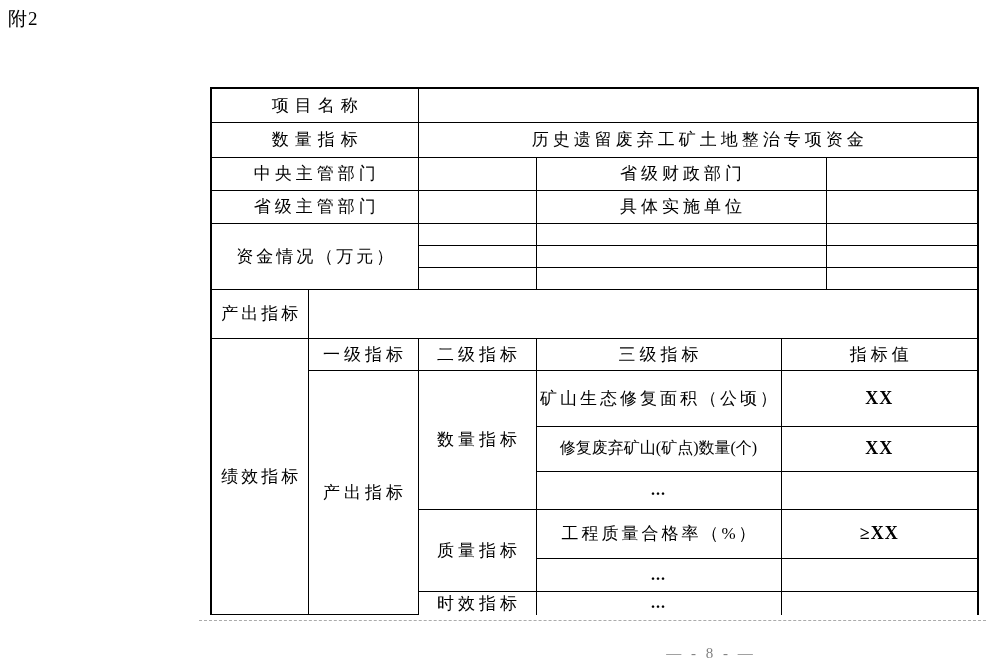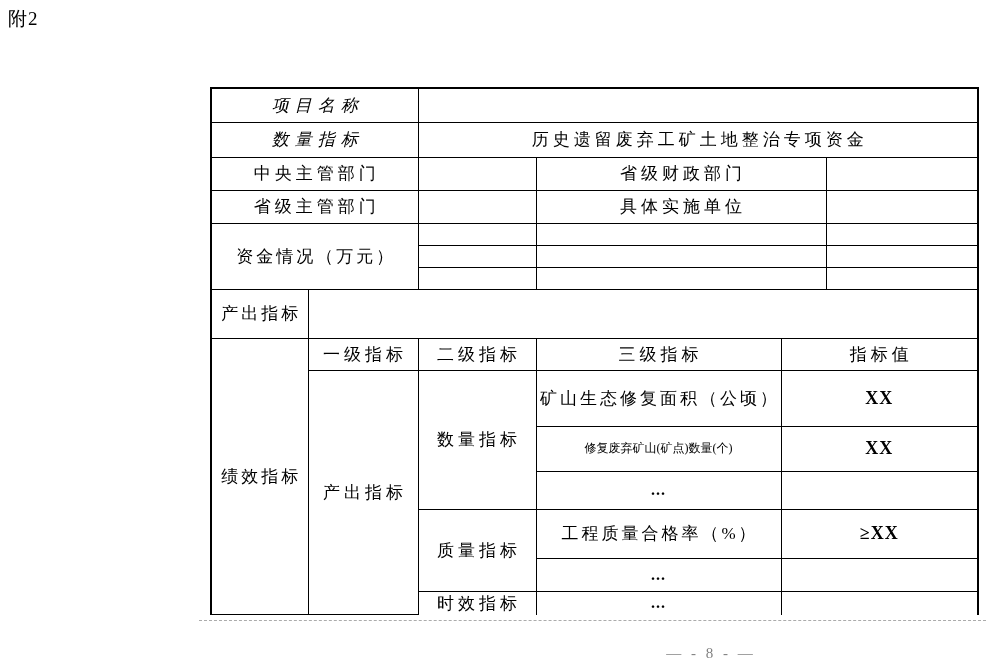--- a/index.html
+++ b/index.html
@@ -10,24 +10,24 @@
          font-size:20px;font-weight:bold;letter-spacing:7px;text-indent:7px;}
   table.form{position:absolute;left:210px;top:87px;width:767px;
              border-collapse:collapse;table-layout:fixed;
              border:2px solid #000;border-bottom:none;background:#fff;}
   td{border:1px solid #000;text-align:center;vertical-align:middle;
      font-size:17px;padding:0;overflow:hidden;white-space:nowrap;}
   tr.last td{border-bottom:none;}
   .h34{height:34px}.h35{height:35px}.h33{height:33px}.h22{height:22px}
   .h49{height:49px}.h32{height:32px}.h56{height:56px}.h45{height:45px}
   .h38{height:38px}.h30{height:16px}
-  .ls6{letter-spacing:6px;padding-left:6px;font-style:italic;}
+  .ls6{letter-spacing:6px;padding-left:6px;}
   .ls4{letter-spacing:4px;padding-left:4px;}
   .ls3{letter-spacing:3px;padding-left:3px;}
-  .tight{font-size:12px;letter-spacing:0;}
+  .tight{font-size:16px;letter-spacing:0;}
   .xx{font-weight:bold;font-size:18px;letter-spacing:1px;font-family:"Liberation Serif",serif;}
   .dots{font-weight:bold;font-size:16px;letter-spacing:1px;}
   .pagebreak{position:absolute;left:199px;top:620px;width:787px;height:0;
              border-top:1px dashed #ababab;}
   .footer{position:absolute;top:645px;left:711px;transform:translateX(-50%);
           color:#828282;font-size:15px;letter-spacing:3px;white-space:nowrap;}
 </style>
 </head>
 <body>
 

